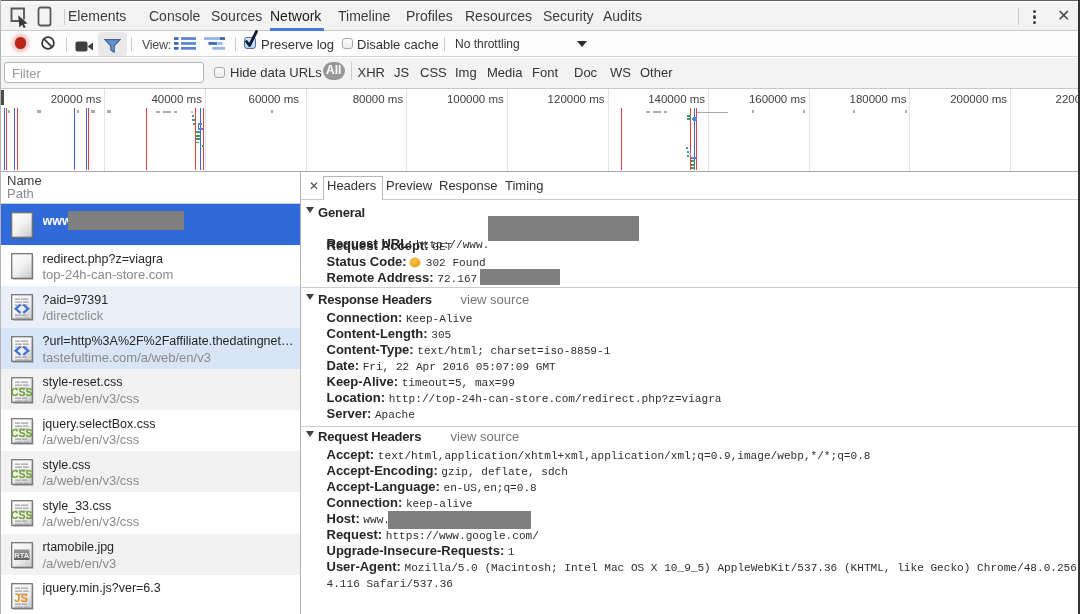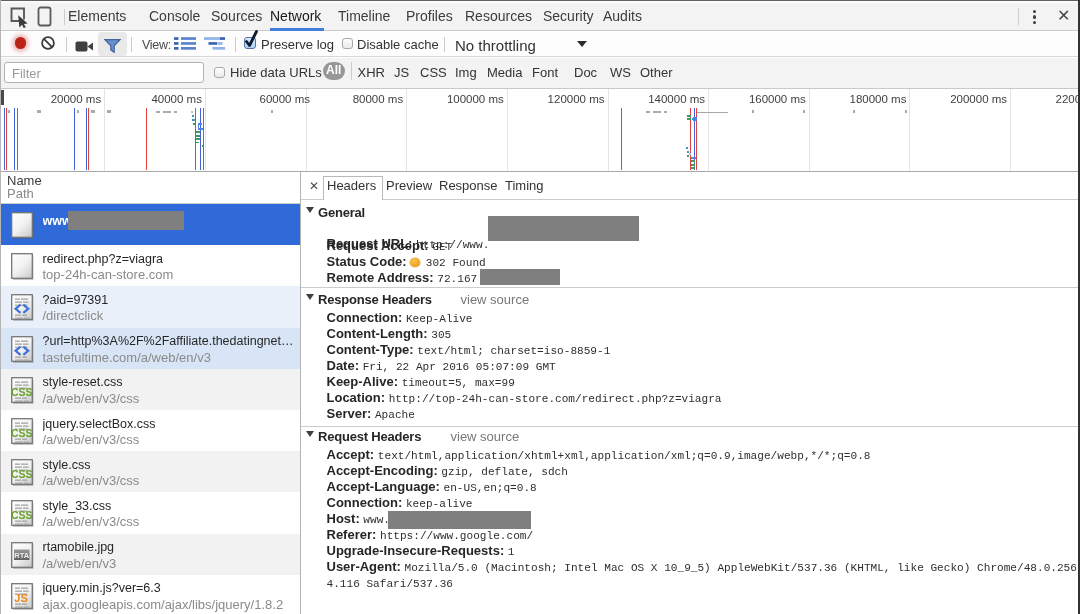--- a/index.html
+++ b/index.html
@@ -117,21 +117,21 @@
   </svg>
   <div class="sep" style="left:234.5px;top:4.5px;height:15px"></div>
   <div class="cb" style="left:244px;top:5px;width:11.5px;height:11.5px;border:1.4px solid #5b6fa8;background:linear-gradient(#d9edfc,#a8d3f3);border-radius:3px"></div>
   <svg class="abs" style="left:243px;top:-3px" width="16" height="20" viewBox="0 0 16 20">
     <path d="M3.5 12.5 L6.5 16.5 L13.5 2.5" fill="none" stroke="#101c30" stroke-width="2.8" stroke-linecap="round" stroke-linejoin="round"></path>
   </svg>
   <div class="lbl" style="left:261px;top:5px">Preserve log</div>
   <div class="cb" style="left:341.5px;top:5.5px;width:11px;height:11px;border:1px solid #a8a8a8;background:linear-gradient(#fdfdfd,#ebebeb);border-radius:3px"></div>
   <div class="lbl" style="left:357px;top:5px">Disable cache</div>
   <div class="sep" style="left:444px;top:4.5px;height:15px"></div>
-  <div class="lbl" style="left:455px;top:5px;font-size:15px">No throttling</div>
+  <div class="lbl" style="left:455px;top:5px;font-size:12px">No throttling</div>
   <div class="abs" style="left:577px;top:8.5px;width:0;height:0;border-left:5px solid transparent;border-right:5px solid transparent;border-top:6.5px solid #2c2c2c"></div>
 </div>
 
 <div id="filterrow">
   <div class="abs" style="left:4px;top:4px;width:200px;height:21px;background:#fff;border:1px solid #b3b3b3;border-radius:3px"></div>
   <div class="abs" style="left:12px;top:8px;font-size:13px;color:#9a9a9a">Filter</div>
   <div class="cb" style="left:214px;top:8.5px;width:11px;height:11px;border:1px solid #a8a8a8;background:linear-gradient(#fdfdfd,#ebebeb);border-radius:3px"></div>
   <div class="lbl" style="left:230px;top:7px">Hide data URLs</div>
   <div class="abs" style="left:322.5px;top:3.5px;height:18px;border-radius:9px;background:#979797;color:#fff;font-size:12px;font-weight:bold;line-height:17.5px;padding:0 3.5px">All</div>
   <div class="sep" style="left:350.5px;top:4px;height:18px"></div>
@@ -145,21 +145,21 @@
   <div class="lbl" style="left:610px;top:7px">WS</div>
   <div class="lbl" style="left:640px;top:7px">Other</div>
 </div>
 
 <div id="overview">
     <div class="grid" style="left:104.2px"></div>
     <div class="glab" style="left:31.2px">20000 ms</div>
     <div class="grid" style="left:204.9px"></div>
     <div class="glab" style="left:131.9px">40000 ms</div>
     <div class="grid" style="left:305.5px"></div>
-    <div class="glab" style="left:240px">60000 ms</div>
+    <div class="glab" style="left:229px">60000 ms</div>
     <div class="grid" style="left:406.2px"></div>
     <div class="glab" style="left:333.2px">80000 ms</div>
     <div class="grid" style="left:506.8px"></div>
     <div class="glab" style="left:433.8px">100000 ms</div>
     <div class="grid" style="left:607.5px"></div>
     <div class="glab" style="left:534.5px">120000 ms</div>
     <div class="grid" style="left:708.1px"></div>
     <div class="glab" style="left:635.1px">140000 ms</div>
     <div class="grid" style="left:808.8px"></div>
     <div class="glab" style="left:735.8px">160000 ms</div>
@@ -497,21 +497,20 @@
           <rect x="13" y="8.5" width="5.5" height="1.3" fill="#a3a3a3"></rect>
           <rect x="5" y="11.5" width="2.5" height="1.3" fill="#a3a3a3"></rect>
           <rect x="8.5" y="11.5" width="9" height="1.3" fill="#a3a3a3"></rect>
           <rect x="5" y="21.5" width="6" height="1.3" fill="#a3a3a3"></rect>
           <rect x="12" y="21.5" width="5" height="1.3" fill="#a3a3a3"></rect>
           <rect x="5" y="24.5" width="8" height="1.3" fill="#a3a3a3"></rect>
           <rect x="14" y="24.5" width="4.5" height="1.3" fill="#a3a3a3"></rect>
           <text x="11" y="20" font-family="Liberation Sans" font-size="11" font-weight="bold" fill="#e8891c" text-anchor="middle">JS</text>
         </svg>
         <div class="rname" style="top:6.5px">jquery.min.js?ver=6.3</div>
-        <div class="rpath" style="top:22px">ajax.googleapis.com/ajax/libs/jquery/1.8.2</div>
       </div>
     </div>
 </div>
 
 <div id="rightpanel">
   <div id="rtabs">
     <div class="abs" style="left:8px;top:7px;font-size:12px;color:#4a4a4a">✕</div>
     <div class="abs" style="left:21.5px;top:4px;width:60px;height:24px;background:#fff;border:1px solid #b9b9b9;border-bottom:none"></div>
     <div class="rtab" style="left:26px;color:#333">Headers</div>
     <div class="rtab" style="left:85px">Preview</div>
@@ -538,21 +537,21 @@
       <div class="hline" style="top:234.0px"><b>Server:</b> <span class="mono">Apache</span></div>
       <div class="hsep" style="top:254px"></div>
       <div class="tri" style="top:259px"></div>
       <div class="shead" style="top:255.5px">Request Headers</div>
       <div class="vsrc" style="left:149.5px;top:255.5px">view source</div>
       <div class="hline" style="top:275.0px"><b>Accept:</b> <span class="mono">text/html,application/xhtml+xml,application/xml;q=0.9,image/webp,*/*;q=0.8</span></div>
       <div class="hline" style="top:291.0px"><b>Accept-Encoding:</b> <span class="mono">gzip, deflate, sdch</span></div>
       <div class="hline" style="top:307.0px"><b>Accept-Language:</b> <span class="mono">en-US,en;q=0.8</span></div>
       <div class="hline" style="top:323.0px"><b>Connection:</b> <span class="mono">keep-alive</span></div>
       <div class="hline" style="top:339.0px"><b>Host:</b> <span class="mono">www.</span></div>
-      <div class="hline" style="top:355.0px"><b>Referer:</b> <span class="mono">https://www.google.com/</span></div>
+      <div class="hline" style="top:355.0px"><b>Request:</b> <span class="mono">https://www.google.com/</span></div>
       <div class="hline" style="top:371.0px"><b>Upgrade-Insecure-Requests:</b> <span class="mono">1</span></div>
       <div class="hline" style="top:387.0px"><b>User-Agent:</b> <span class="mono">Mozilla/5.0 (Macintosh; Intel Mac OS X 10_9_5) AppleWebKit/537.36 (KHTML, like Gecko) Chrome/48.0.256</span></div>
       <div class="hline" style="top:403px"><span class="mono">4.116 Safari/537.36</span></div>
       <div class="redact" style="left:187px;top:44px;width:151px;height:25px"></div>
       <div class="redact" style="left:179px;top:97px;width:80px;height:15.5px"></div>
       <div class="redact" style="left:87px;top:338.5px;width:143px;height:18.5px"></div>
     </div>
 </div>
 
 </body></html>

